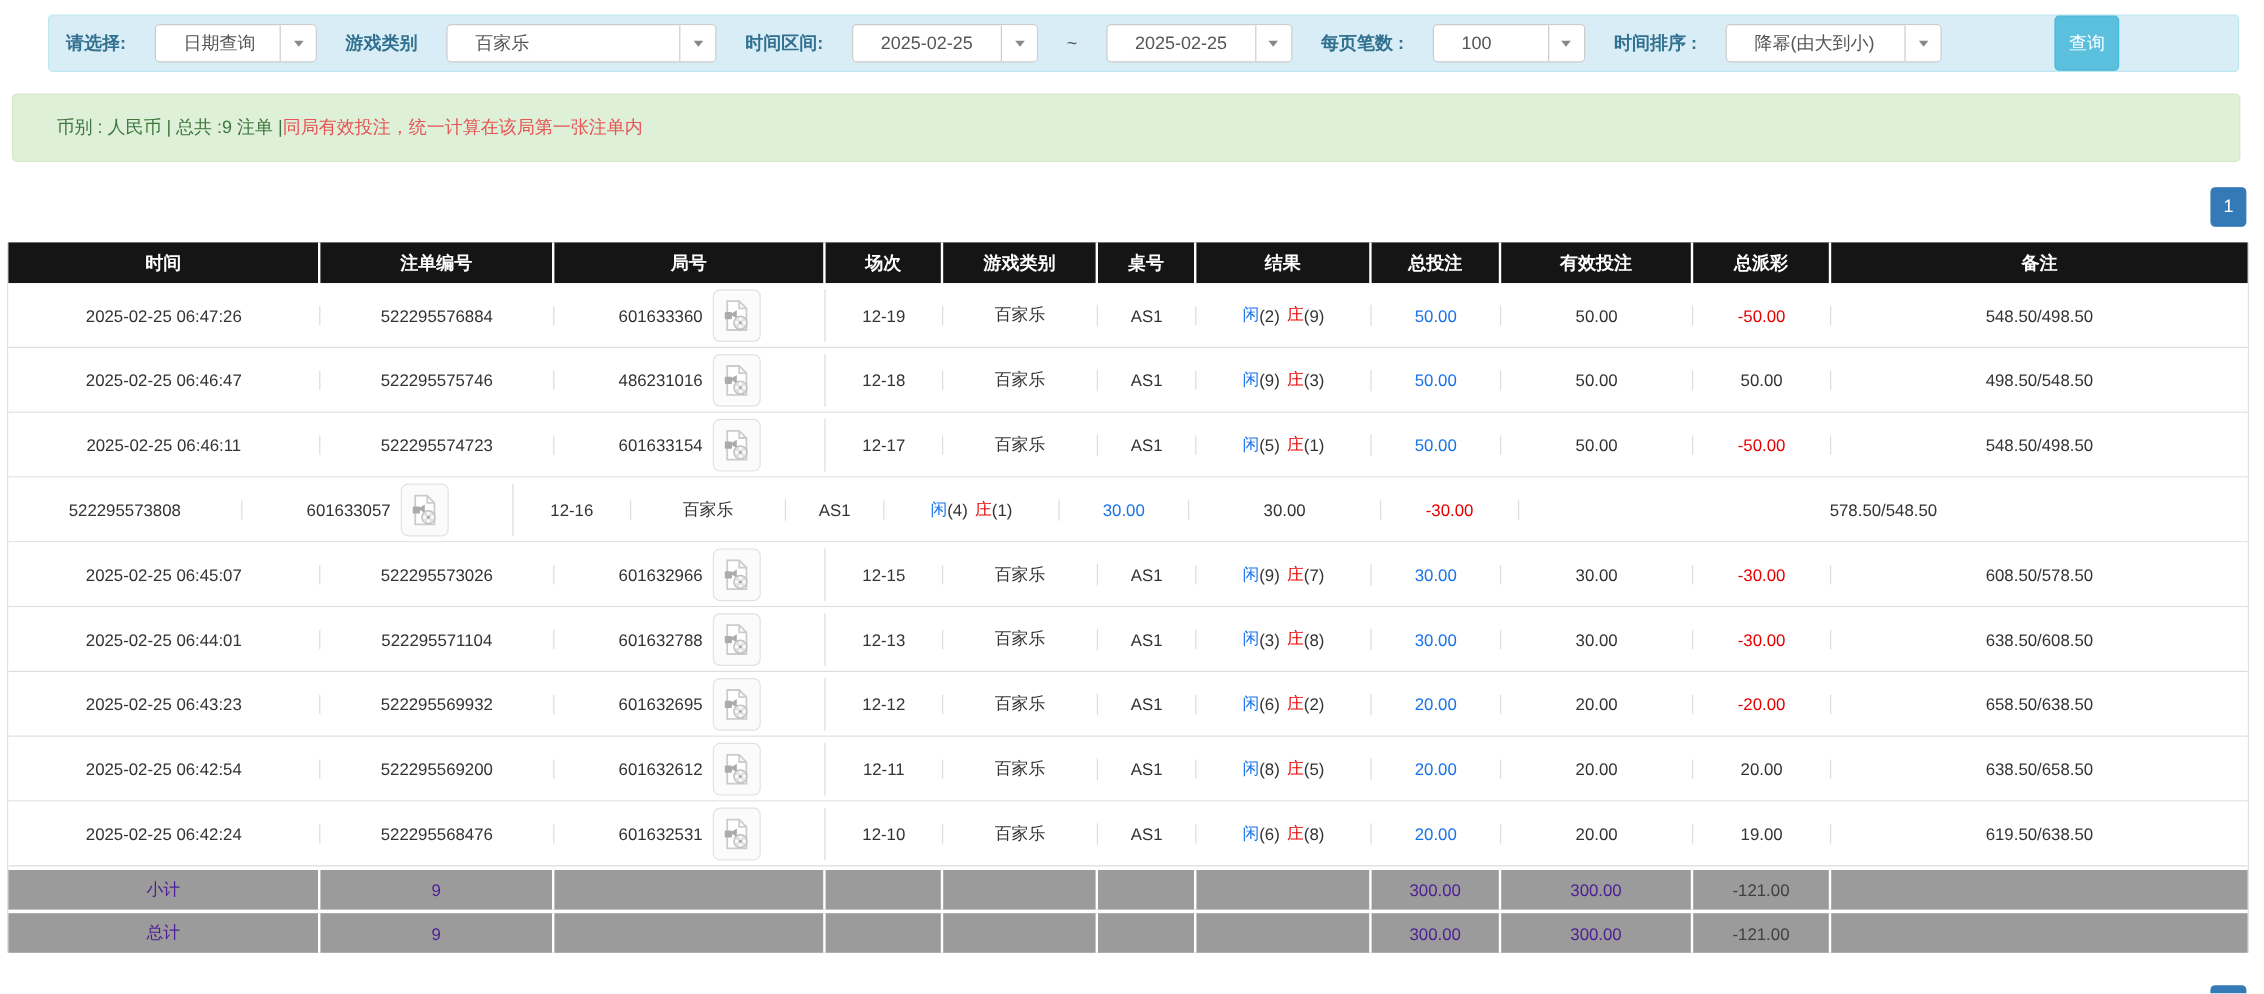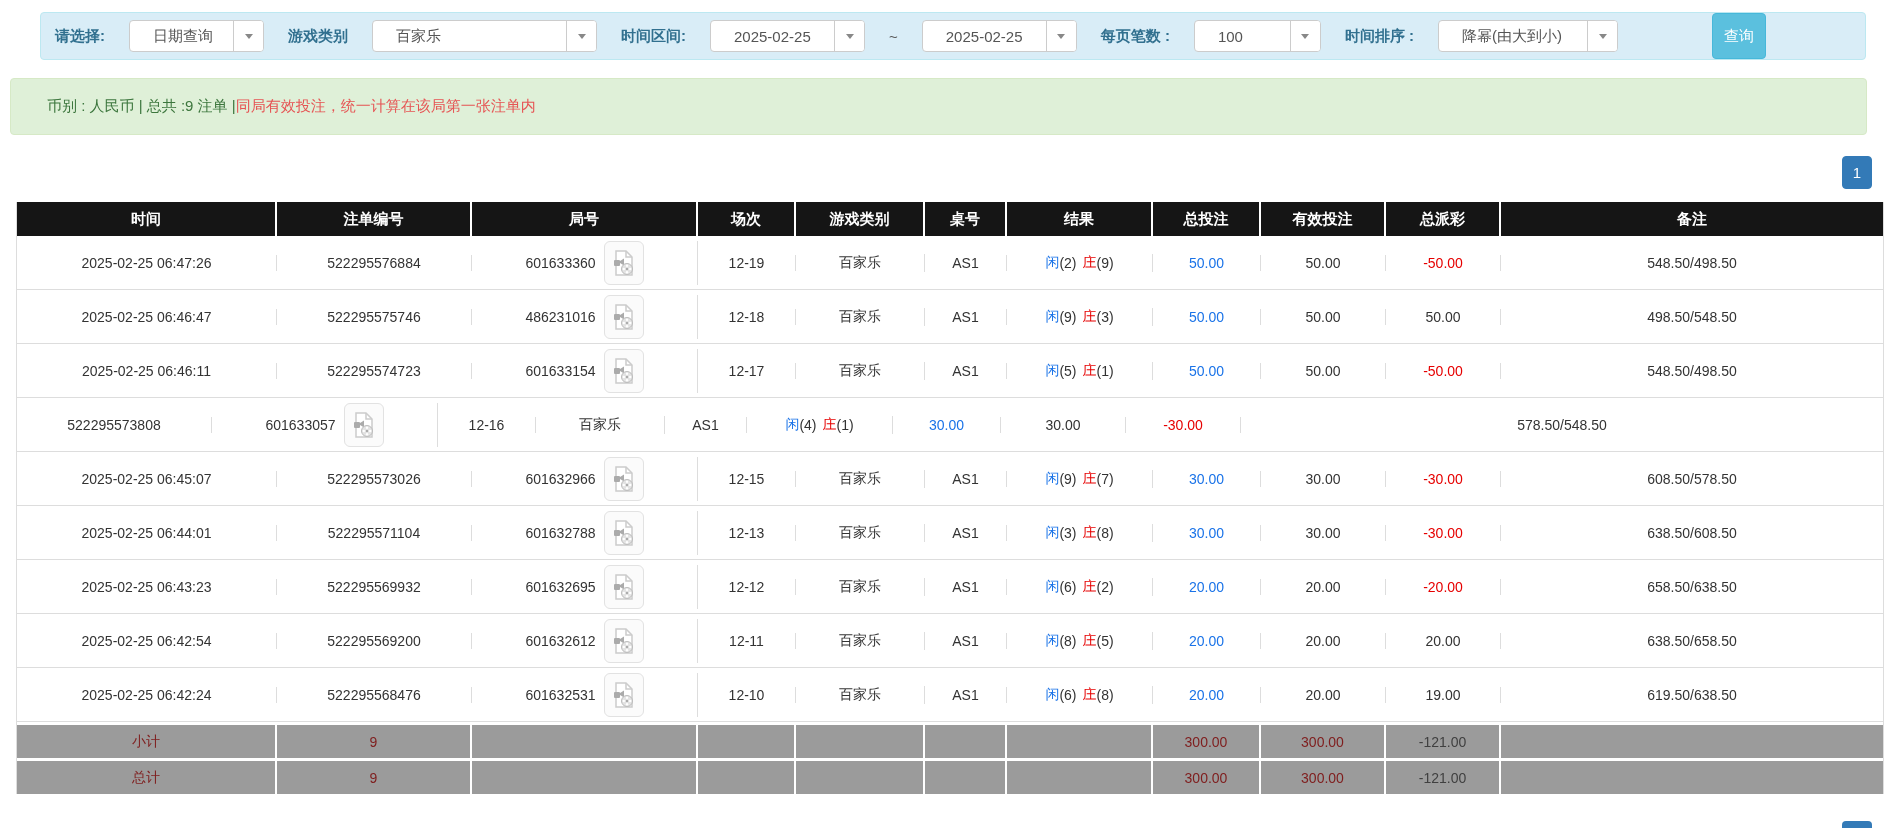--- a/index.html
+++ b/index.html
@@ -54,41 +54,41 @@
     position:absolute;left:1842px;top:156px;width:30px;height:33px;
     background:var(--pagination-bg);border:1px solid var(--pagination-bg);border-radius:4px;
     color:#fff;font-size:15px;display:flex;align-items:center;justify-content:center;cursor:pointer;
   }
   .pagination-bottom{
     position:absolute;left:1842px;top:821px;width:30px;height:28px;
     background:var(--pagination-bg);border-radius:4px;
   }
 
   
-  .report-table{position:absolute;left:6px;top:202px;width:1868px;border-left:1px solid #ddd;border-right:1px solid #ddd;margin-left:10px;}
+  .report-table{position:absolute;left:6px;top:202px;width:1868px;border-left:1px solid #ddd;border-right:1px solid #ddd;}
   .thead{display:flex;height:34px;background:var(--header-bg);}
   .th{display:flex;align-items:center;justify-content:center;color:#fff;font-size:15px;font-weight:bold;border-right:2px solid #fff;}
   .th:last-child{border-right:none;}
   .tr{display:flex;height:54px;background:#fff;border-bottom:1px solid #ddd;align-items:center;}
   .td{display:flex;align-items:center;justify-content:center;font-size:14px;color:#333;border-right:1px solid #ddd;white-space:nowrap;}
   .td:last-child{border-right:none;}
   .c0{width:260px}.c1{width:195px}.c2{width:226px}.c3{width:98px}.c4{width:129px}
-  .c5{width:82px}.c6{width:146px}.c7{width:108px}.c8{width:125px}.c9{width:115px}
+  .c5{width:82px}.c6{width:146px}.c7{width:108px}.c8{width:160px}.c9{width:115px}
   .c10{flex:1;}
   .td.blue{color:var(--accent-blue);}
   .td.payout.neg{color:var(--negative-red);}
   .result .player{color:var(--accent-blue);}
   .result .banker{color:var(--negative-red);margin-left:6px;}
   .video-btn{
     margin-left:8px;width:40px;height:44px;background:#fbfbfb;border:1px solid #e2e2e2;border-radius:6px;
     display:flex;align-items:center;justify-content:center;cursor:pointer;padding:0;
   }
   .sumrow{display:flex;height:33px;background:var(--summary-bg);margin-top:3px;}
   .sumrow:first-of-type{margin-top:2px;}
-  .sumrow .td{color:#7f1d1d;border-right:2px solid #fff;font-size:14px;height:33px;}
+  .sumrow .td{color:#4c1d95;border-right:2px solid #fff;font-size:14px;height:33px;}
   .sumrow .td:last-child{border-right:none;}
   .sumrow .td.payout{color:#404040;}
 </style>
 </head>
 <body>
 
 <div class="page">
 
   <div class="filter-bar">
     <span class="flabel">请选择:</span>

